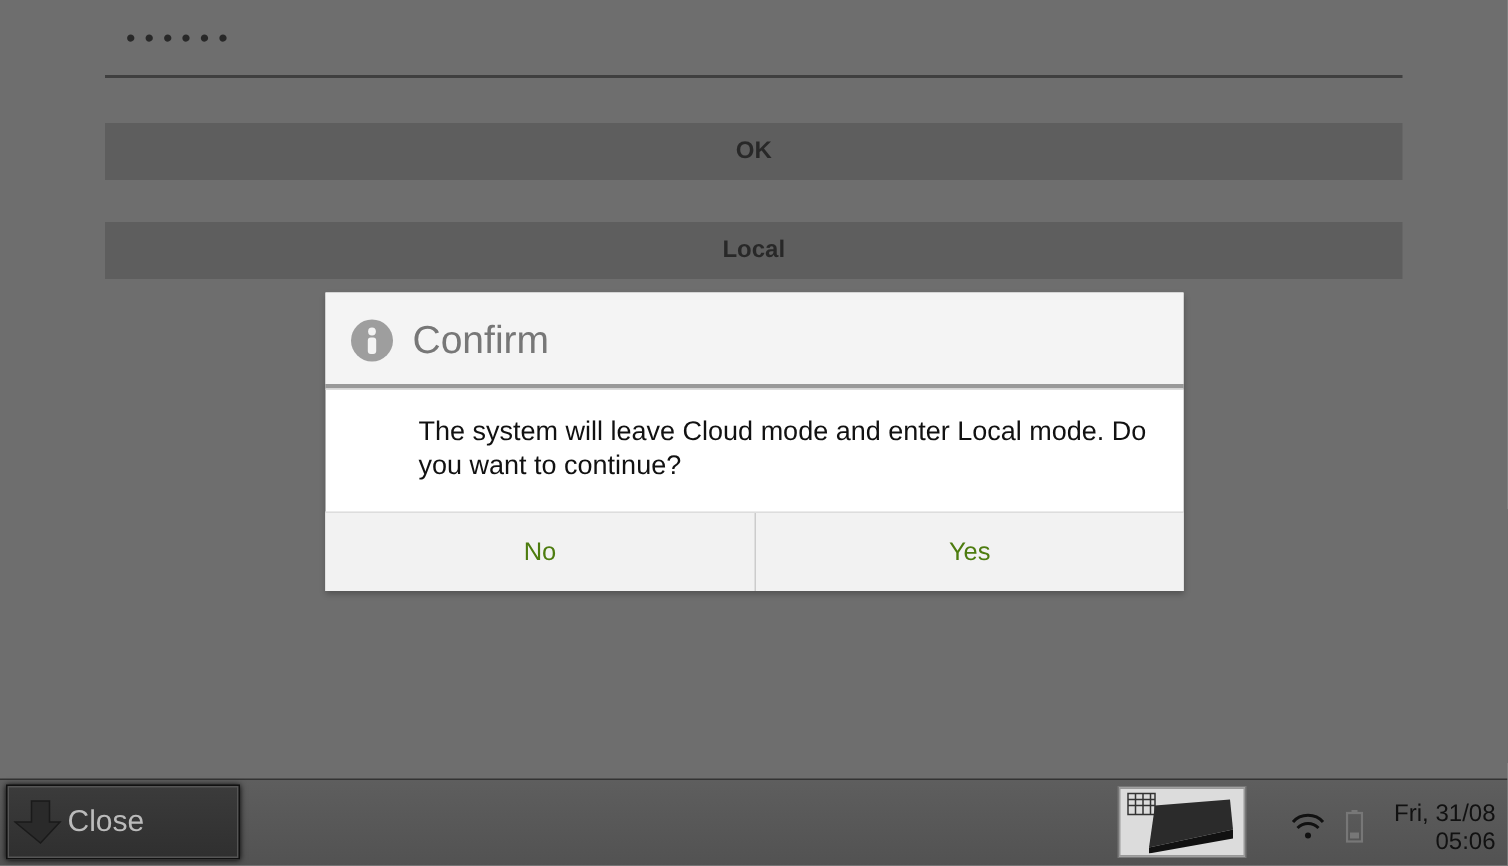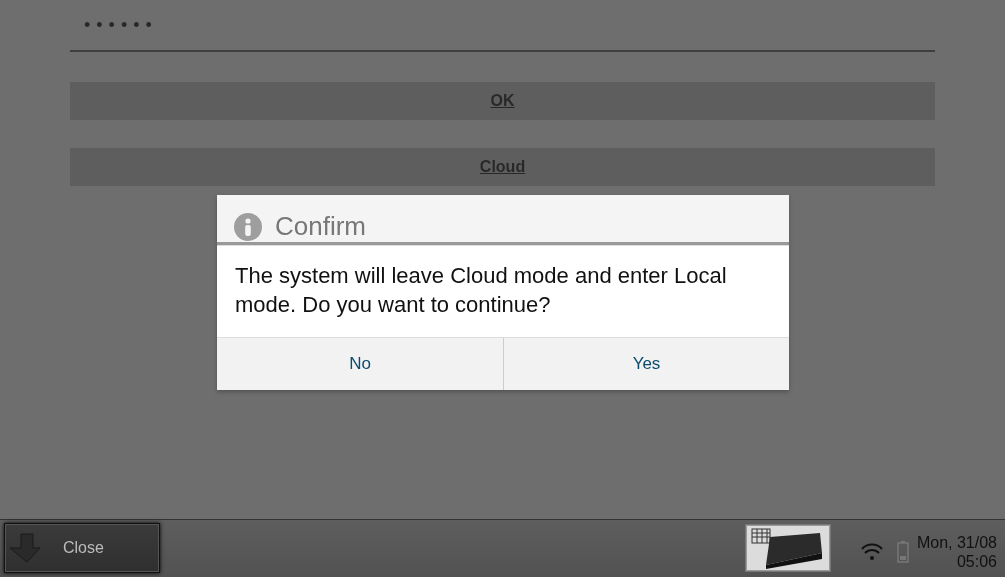--- a/index.html
+++ b/index.html
@@ -20,59 +20,59 @@
     .big-btn {
       width: 100%;
       height: 38px;
       background: #888;
       color: #111;
       font-weight: bold;
       font-size: 16px;
       display: flex; align-items: center; justify-content: center;
       border: none;
       margin-bottom: 28px;
-      text-decoration: underline;
     }
 
     
     .overlay {
       position: absolute; inset: 0;
       background: rgba(60,60,60,0.55);
       pointer-events: none;
     }
 
     
     .dialog {
       position: absolute;
       left: 217px; top: 195px;
       width: 572px;
       background: #fff;
       box-shadow: 0 2px 4px rgba(0,0,0,0.25);
     }
     .dialog-header {
       display: flex; align-items: center;
-      padding: 16px 16px 0 16px;
+      padding: 16px 16px 14px 16px;
       background: #f4f4f4;
     }
     .dialog-header .title {
       font-size: 26px; color: #777; margin-left: 12px;
     }
     .dialog-sep { height: 3px; background: #999; }
     .dialog-sep2 { height: 1px; background: #ddd; }
     .dialog-body {
       padding: 16px 18px 18px 18px;
-      font-size: 22px; line-height: 1.3; color: #111;
+      font-size: 18px; line-height: 1.3; color: #111;
       background: #fff;
+      margin-left: 44px;
     }
     .dialog-btns { display: flex; background: #f2f2f2; border-top: 1px solid #ddd; }
     .dialog-btns .dbtn {
       flex: 1 1 50%;
       height: 52px;
       display: flex; align-items: center; justify-content: center;
-      font-size: 17px; color: #0c4a6e;
+      font-size: 17px; color: #4d7c0f;
       background: #f2f2f2;
       cursor: pointer;
     }
     .dialog-btns .dbtn + .dbtn { border-left: 1px solid #ccc; text-align: center; }
 
     
     .info-icon {
       width: 30px; height: 30px;
     }
 
@@ -90,21 +90,21 @@
       width: 156px; height: 50px;
       background: linear-gradient(#3b3b3b, #2f2f2f);
       border: 1px solid #111;
       display: flex; align-items: center;
       box-shadow: inset 0 0 0 1px #555, 0 0 4px #000;
     }
     .close-btn .arrow {
       width: 36px; height: 36px; margin-left: 4px;
     }
     .close-btn .label {
-      color: #bbb; font-size: 16px; margin-left: 18px;
+      color: #bbb; font-size: 20px; 
     }
     .thumb {
       position: absolute; bottom: 6px; right: 175px;
       width: 84px; height: 46px;
       background: #dcdcdc;
       border: 1px solid #999;
       box-shadow: 0 0 0 1px #777;
       display: flex; align-items: center; justify-content: center;
     }
     .thumb svg { width: 80px; height: 42px; }
@@ -121,21 +121,21 @@
   </style>
 </head>
 <body>
 
 <div class="form-wrap">
   <div class="pw-field">
     <span>••••••</span>
   </div>
   <div class="btn-row">
     <button class="big-btn">OK</button>
-    <button class="big-btn">Cloud</button>
+    <button class="big-btn">Local</button>
   </div>
 </div>
 
 <div class="overlay"></div>
 
 <div class="dialog">
   <div class="dialog-header">
     <span class="info-icon">
       <svg viewBox="0 0 30 30">
           <circle cx="15" cy="15" r="14" fill="#9e9e9e"></circle>
@@ -188,16 +188,16 @@
     <span>
       <svg width="12" height="22" viewBox="0 0 12 22">
           <rect x="4" y="0" width="4" height="2" fill="#777"></rect>
           <rect x="1" y="2" width="10" height="19" fill="none" stroke="#777" stroke-width="1.5"></rect>
           <rect x="3" y="15" width="6" height="4" fill="#777"></rect>
         </svg>
     </span>
   </div>
 
   <div class="clock">
-    <span class="line">Mon, 31/08</span>
+    <span class="line">Fri, 31/08</span>
     <span class="line">05:06</span>
   </div>
 </div>
 
 </body></html>

